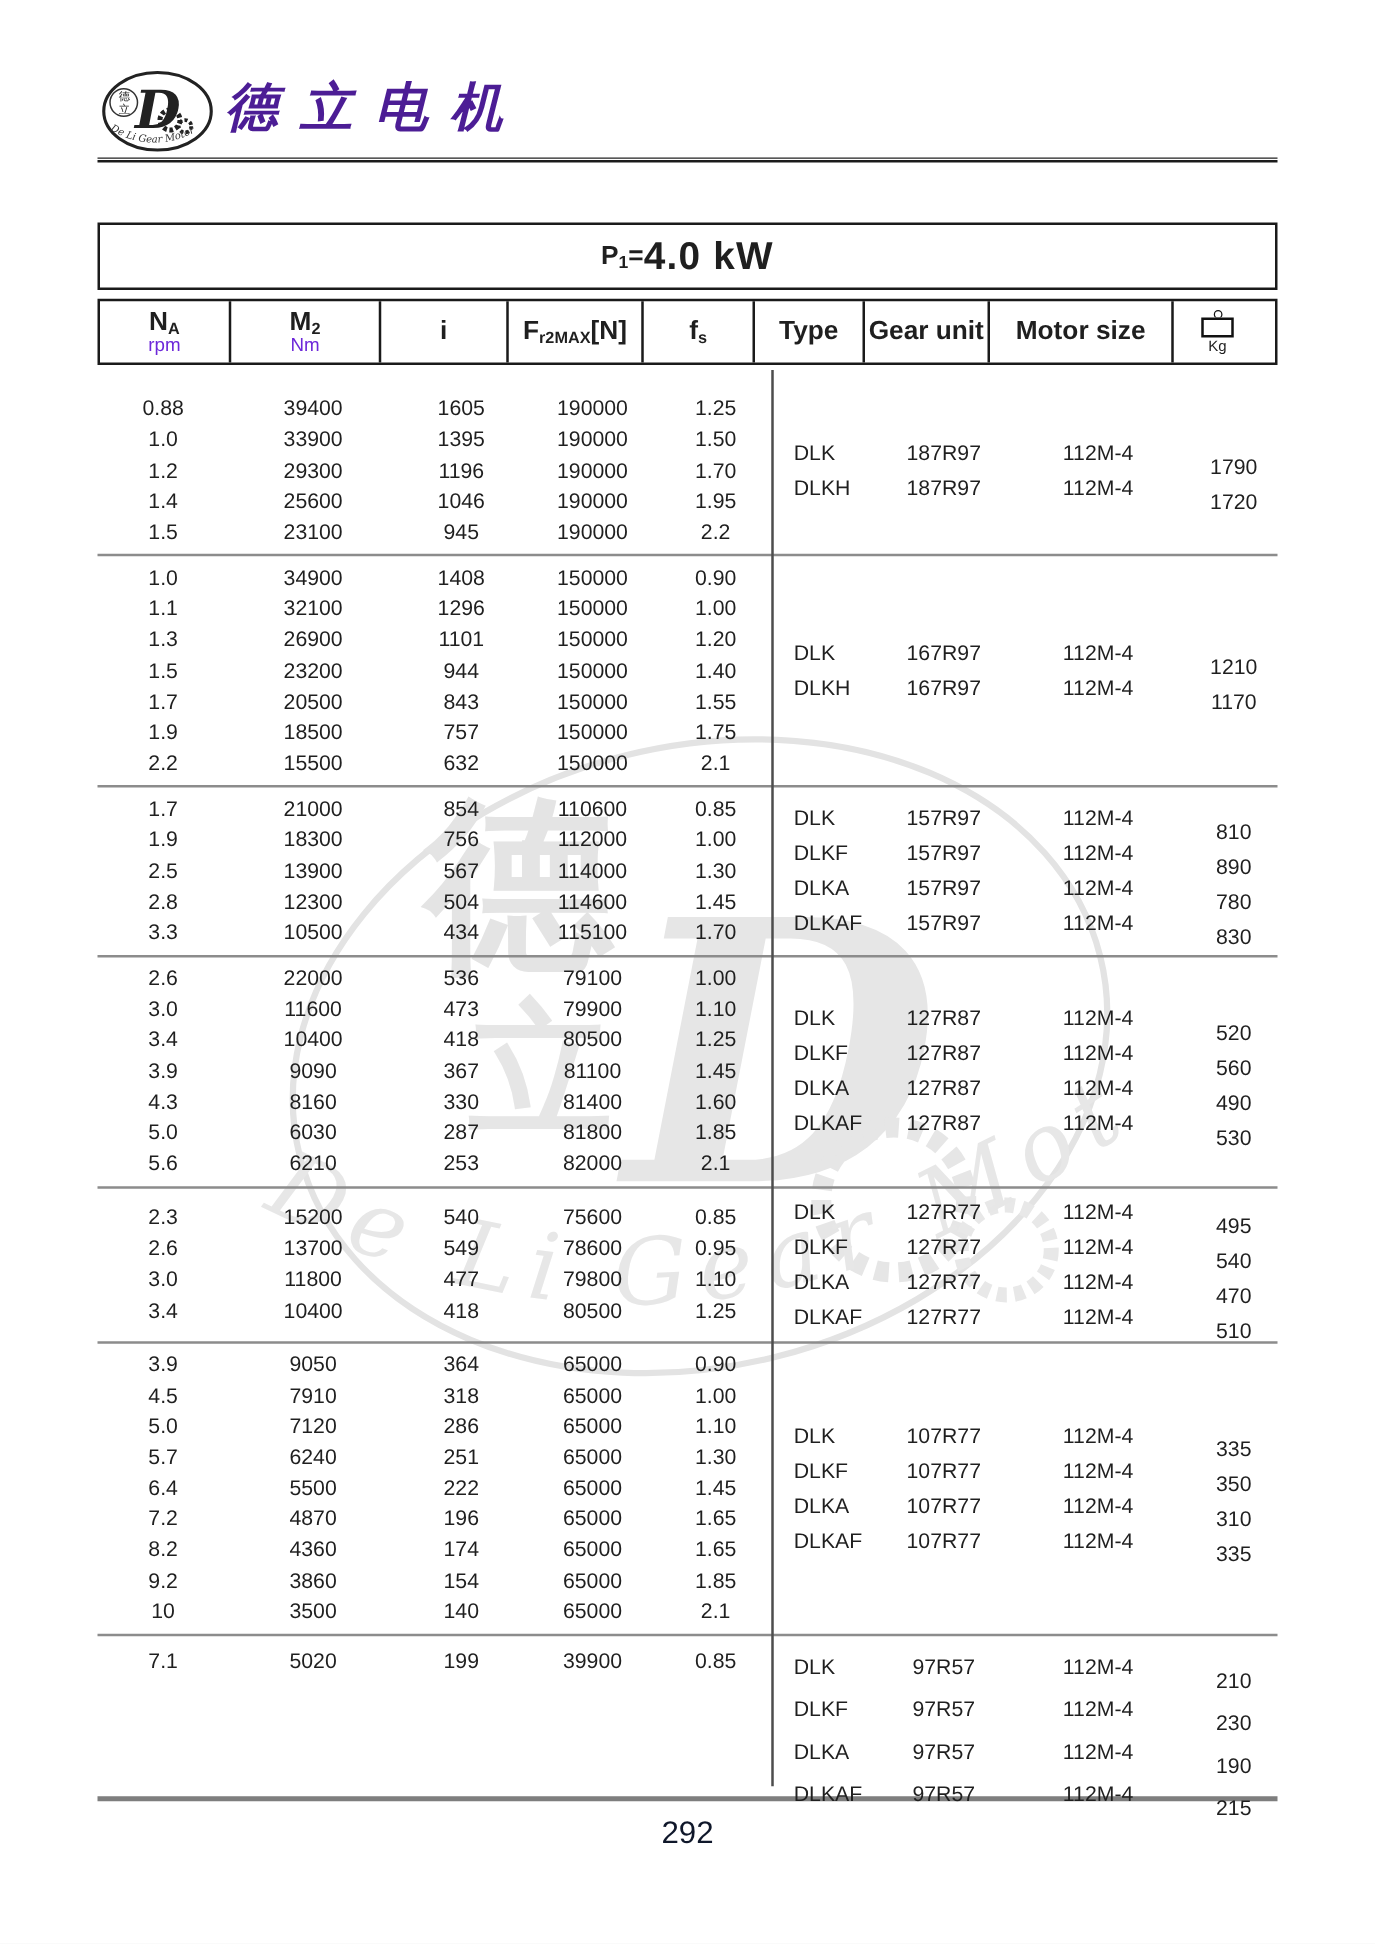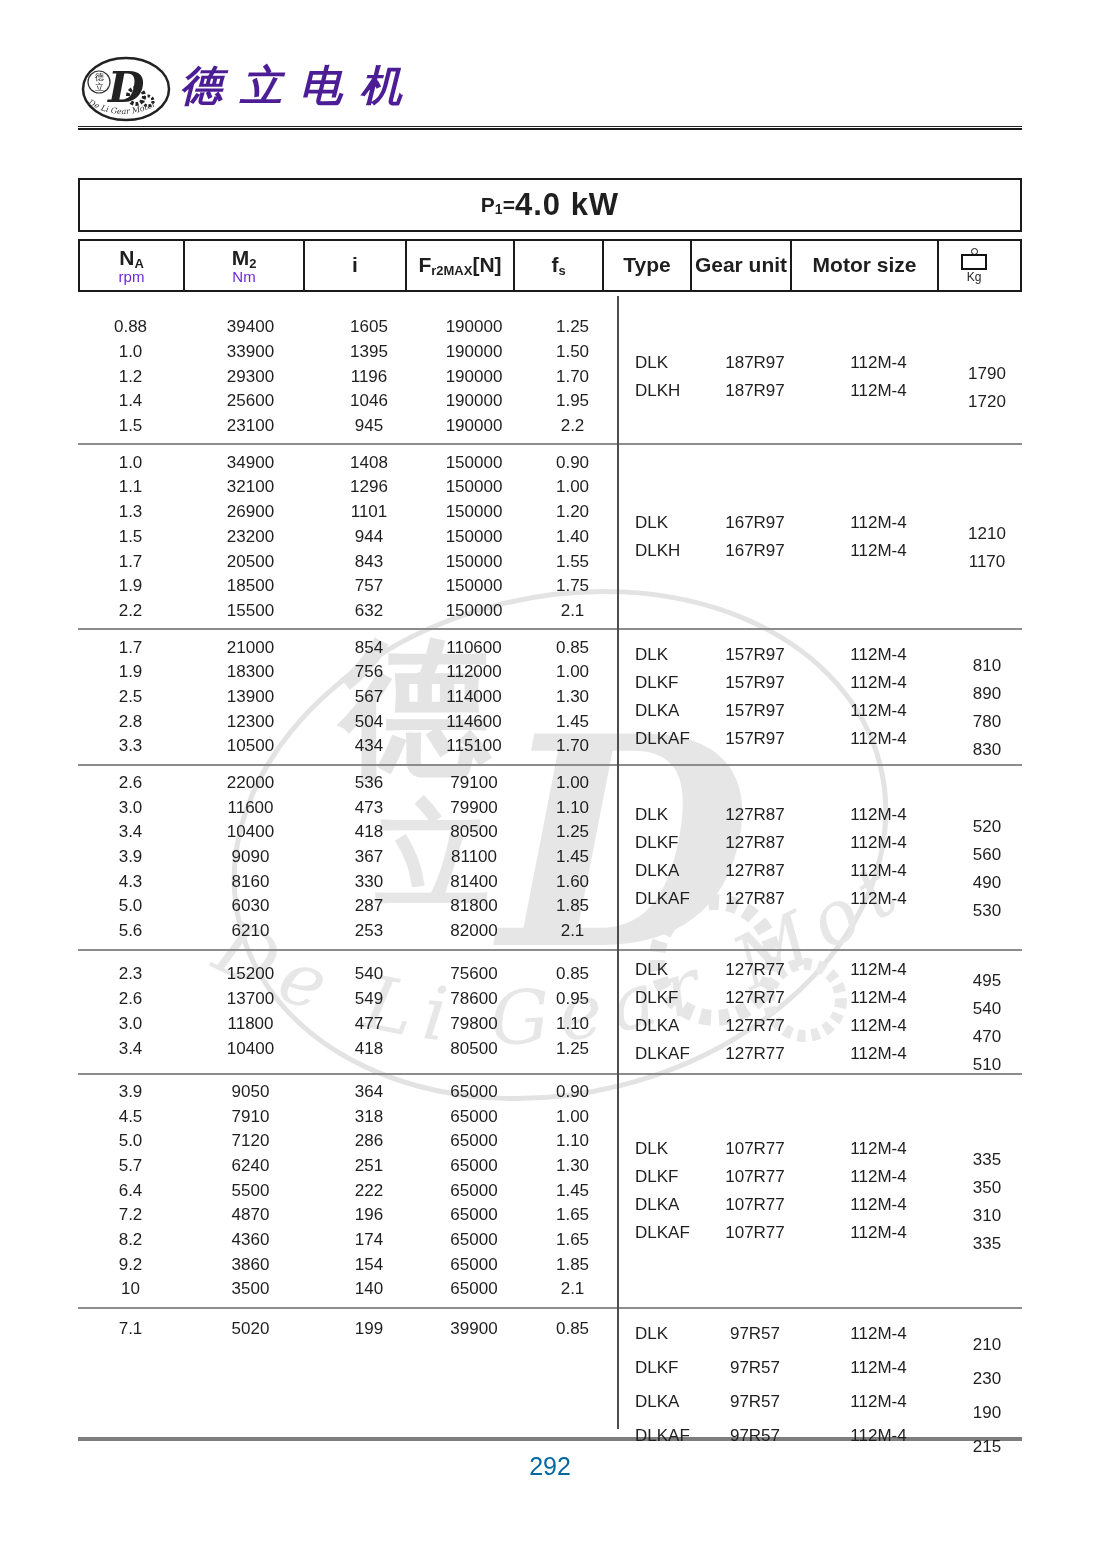--- a/index.html
+++ b/index.html
@@ -73,21 +73,21 @@
   .v2{width:147px; text-align:center;}
   .v3{width:70px;  text-align:center;margin-top:23px;}
   .block:last-child { align-items:flex-start; padding-top:8px; }
   .block:last-child .left-rows,
   .block:last-child .right-rows { justify-content:flex-start; }
   .block:last-child .vrow { height:34px; }
 
   
   .foot-rule { position:absolute; top:1437px; left:78px; width:944px; height:4px; background:#7e7e7e; }
   .page-num  { position:absolute; top:1452px; left:0; width:1100px; text-align:center;
-               font-size:25px; color:#0369a1; }
+               font-size:25px; color:#0f172a; }
 
   
   .watermark { position:absolute; left:140px; top:545px; z-index:0; pointer-events:none; }
 </style>
 </head>
 <body>
 
 <div class="page">
 
   <div class="watermark">

